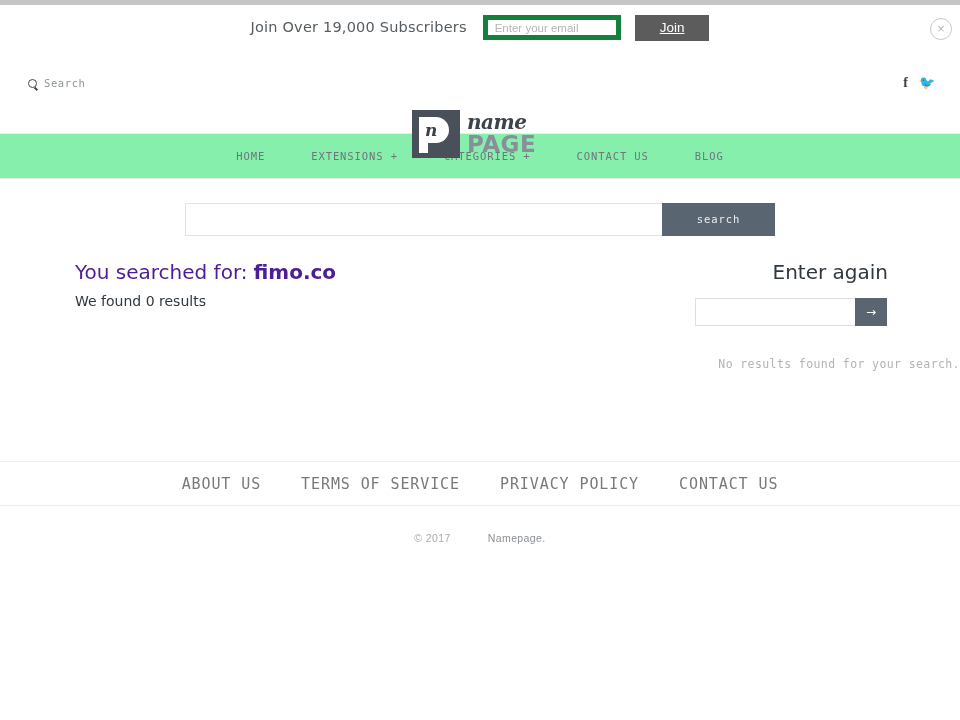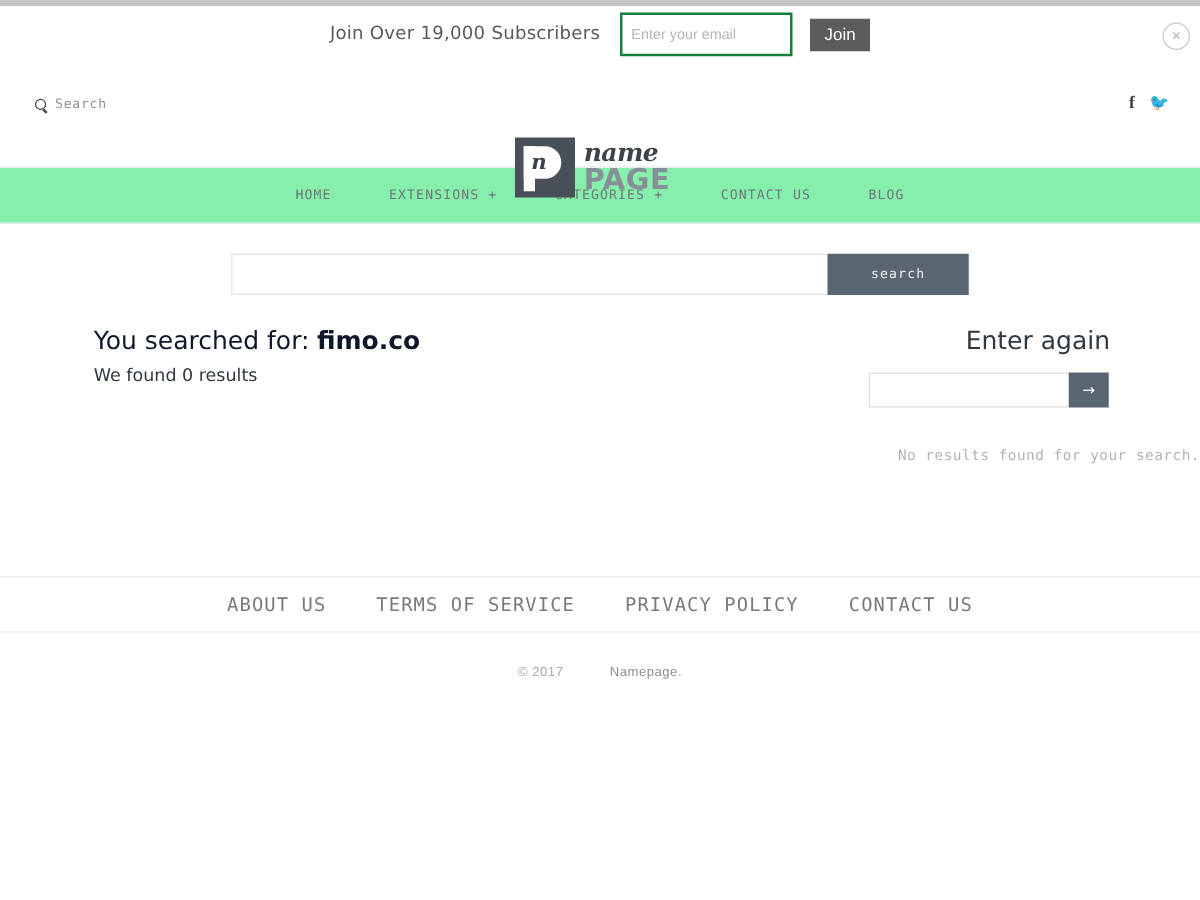--- a/index.html
+++ b/index.html
@@ -43,41 +43,42 @@
   }
   #optin-sub {
     font-family: "DejaVu Sans Mono", monospace;
     font-size: 9px;
     color: #a9aeb2;
     letter-spacing: 0.3px;
     line-height: 13px;
     white-space: nowrap;
   }
   #optin-email {
-    width: 138px; height: 35px;
-    border: 2px solid #15803d;
+    width: 138px; height: 25px;
+    border: 5px solid #15803d;
     background: #fff;
     font-family: "Liberation Sans", sans-serif;
     font-size: 11.5px;
     color: #555;
     padding: 0 7px;
     outline: none;
   }
   #optin-email::placeholder { color: #b5b5b5; }
   #optin-join {
     height: 26px;
     min-width: 48px;
     background: #5c5c5c;
     color: #ffffff;
     border: 0;
     font-family: "Liberation Sans", sans-serif;
     font-size: 13.5px;
-    padding: 0 11px;
+    padding: 0 25px;
     cursor: pointer;
     line-height: 26px;
+    text-decoration: underline;
   }
   #close-btn {
     position: absolute;
     right: 8px; top: 13px;
     width: 22px; height: 22px;
     border: 1px solid #c9c9c9;
     border-radius: 50%;
     color: #b3b3b3;
     font-size: 13px;
     line-height: 20px;
@@ -248,21 +249,21 @@
     height: 202px;
     padding: 0 75px;
   }
   #result-head {
     position: absolute;
     left: 75px; top: 0;
   }
   #searched-line {
     font-family: "DejaVu Sans", sans-serif;
     font-size: 20px;
-    color: #0f172a;
+    color: #4c1d95;
     line-height: 26px;
     white-space: nowrap;
   }
   #searched-line .term { font-weight: bold; }
   #found-line {
     font-family: "DejaVu Sans", sans-serif;
     font-size: 14px;
     color: #2f3740;
     margin-top: 8px;
   }

